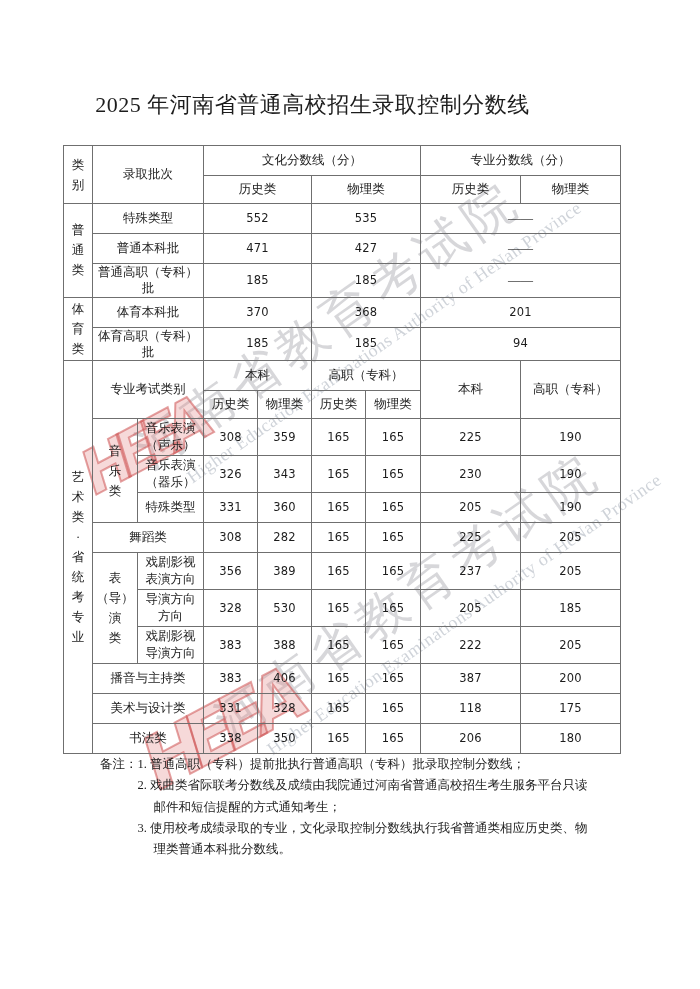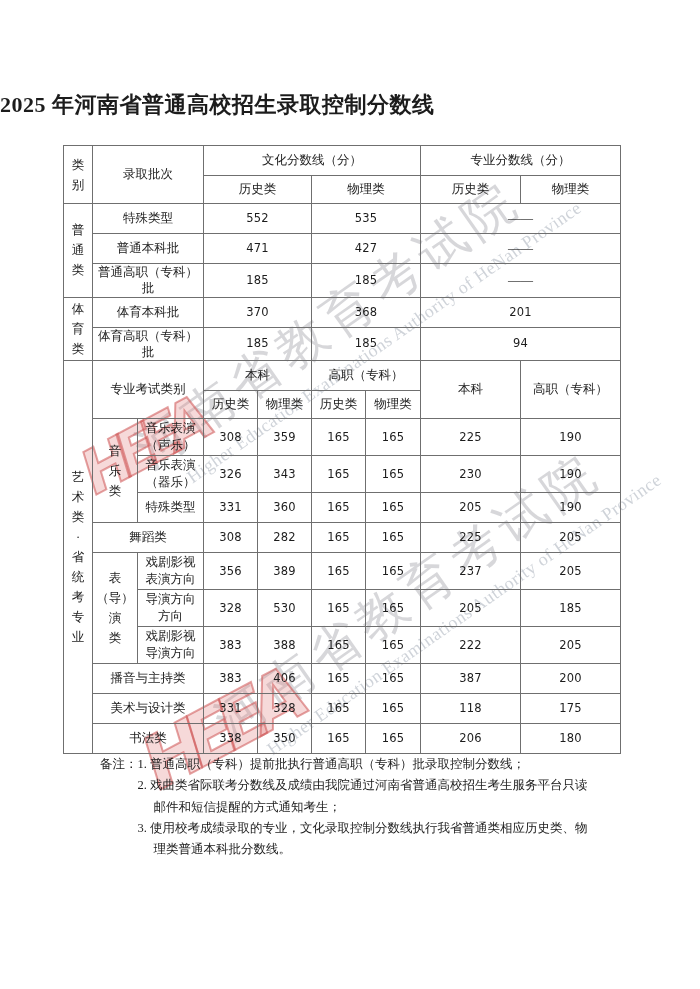--- a/index.html
+++ b/index.html
@@ -6,21 +6,22 @@
   body {
     width:700px; height:989px;
     background:#ffffff;
     position:relative;
     overflow:hidden;
     font-family:"Liberation Serif", serif;
     color:#1c1c1c;
   }
   .page-title {
     position:absolute; top:90px; left:0; width:625px;
-    font-size:22px; font-weight:bold;
+    text-align:center;
+    font-size:22px; font-weight:normal;
     letter-spacing:0.5px;
     z-index:3;
   }
   
   table.score-table {
     position:absolute; left:63px; top:145px;
     width:557px;
     border-collapse:collapse;
     table-layout:fixed;
     z-index:2;

